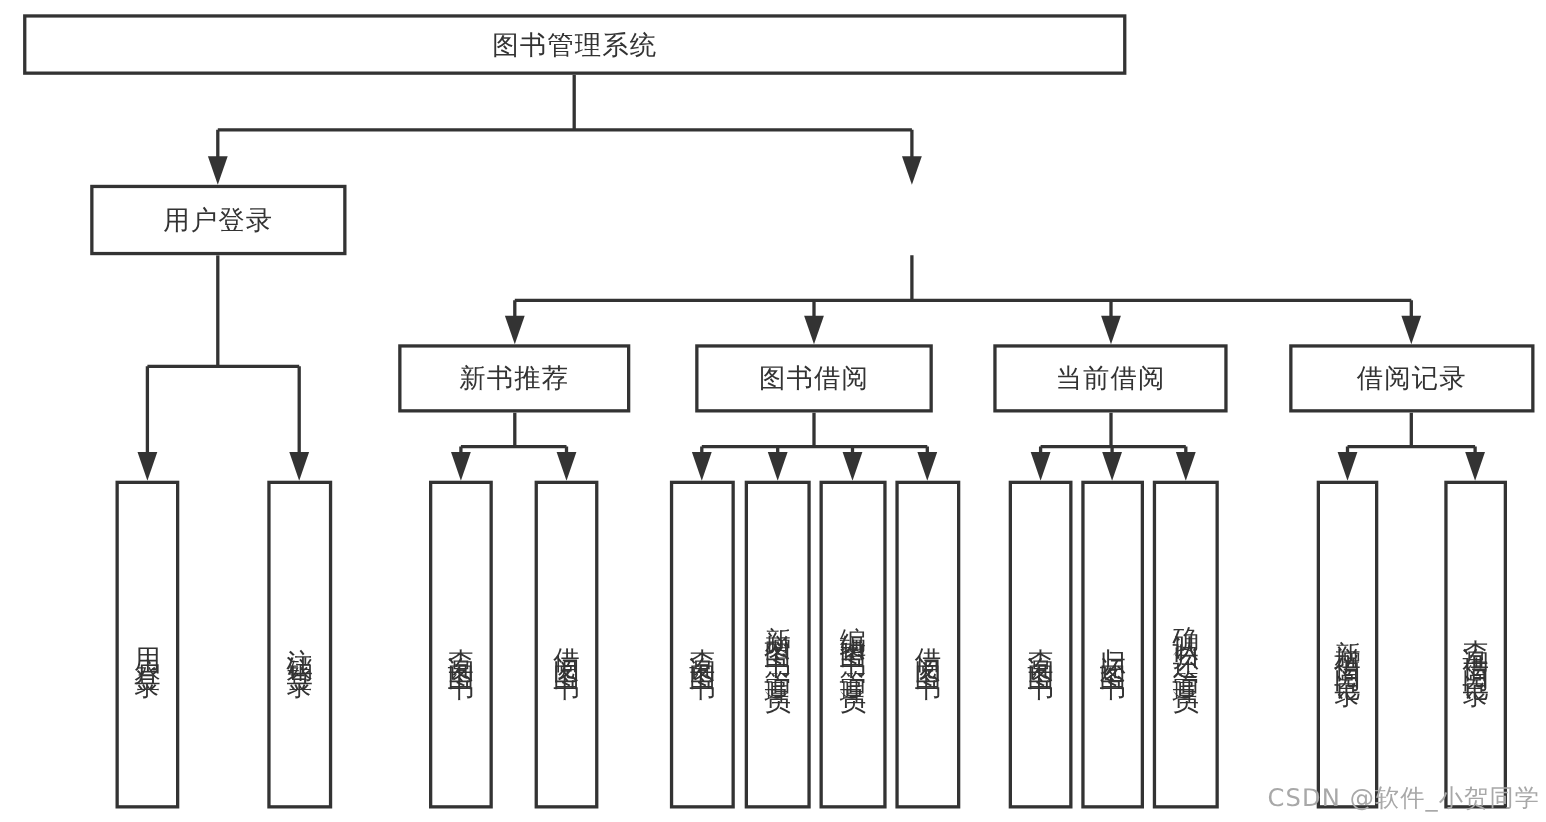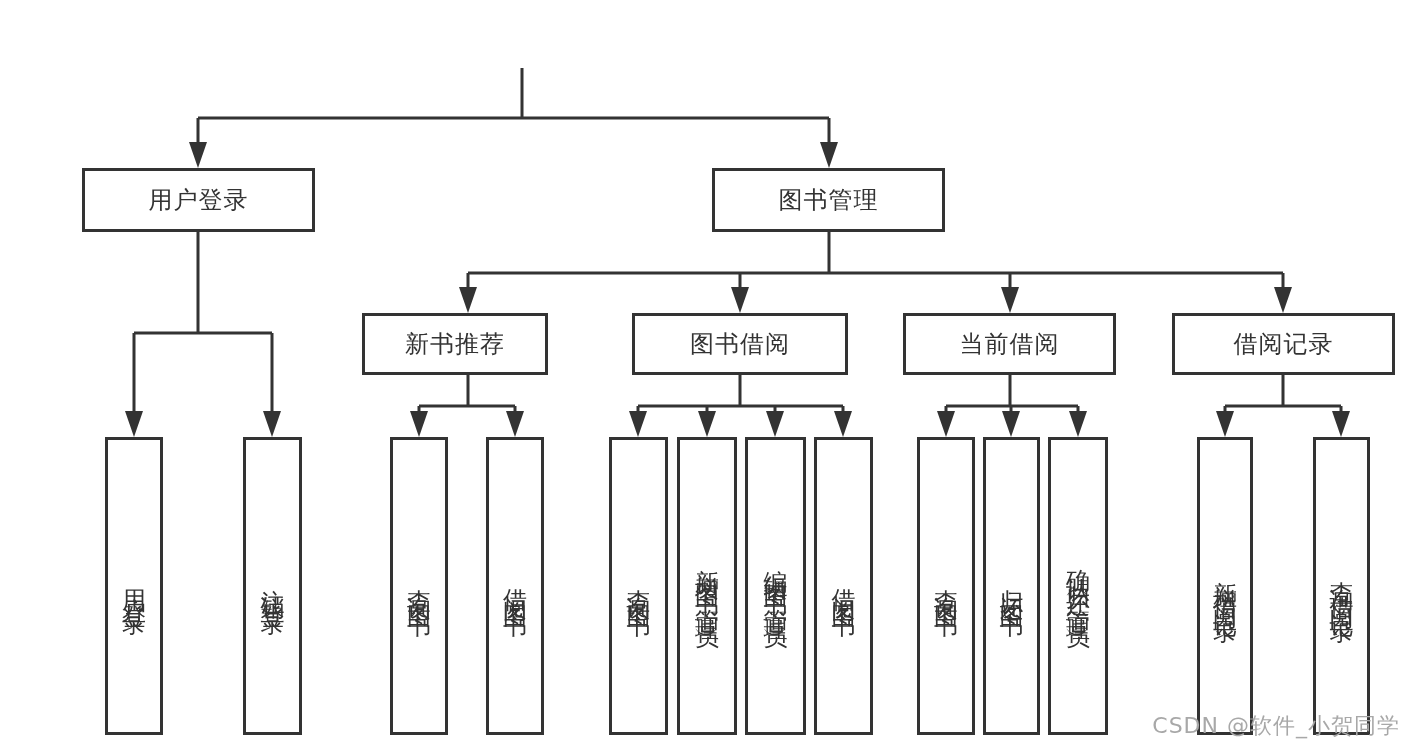--- a/index.html
+++ b/index.html
@@ -92,25 +92,25 @@
       <polygon points="766,411 784,411 775,437"></polygon>
       <polygon points="834,411 852,411 843,437"></polygon>
       <polygon points="937,411 955,411 946,437"></polygon>
       <polygon points="1002,411 1020,411 1011,437"></polygon>
       <polygon points="1069,411 1087,411 1078,437"></polygon>
       <polygon points="1216,411 1234,411 1225,437"></polygon>
       <polygon points="1332,411 1350,411 1341,437"></polygon>
     </g>
   </svg>
 
+  <div class="box" style="left:21px;top:13px;width:1003px;height:55px">图书管理系统</div>
 
   <div class="box" style="left:82px;top:168px;width:233px;height:64px">用户登录</div>
-  <div class="box" style="left:712px;top:168px;width:233px;height:64px">图书管理</div>
 
-  <div class="box" style="left:362px;top:313px;width:186px;height:62px">新书推荐</div>
+  <div class="box" style="left:362px;top:313px;width:211px;height:62px">新书推荐</div>
   <div class="box" style="left:632px;top:313px;width:216px;height:62px">图书借阅</div>
   <div class="box" style="left:903px;top:313px;width:213px;height:62px">当前借阅</div>
   <div class="box" style="left:1172px;top:313px;width:223px;height:62px">借阅记录</div>
 
   <div class="vbox" style="left:105px;top:437px;width:58px;height:298px">
     <span class="vtext">用户登录</span>
   </div>
   <div class="vbox" style="left:243px;top:437px;width:59px;height:298px">
     <span class="vtext">注销登录</span>
   </div>

